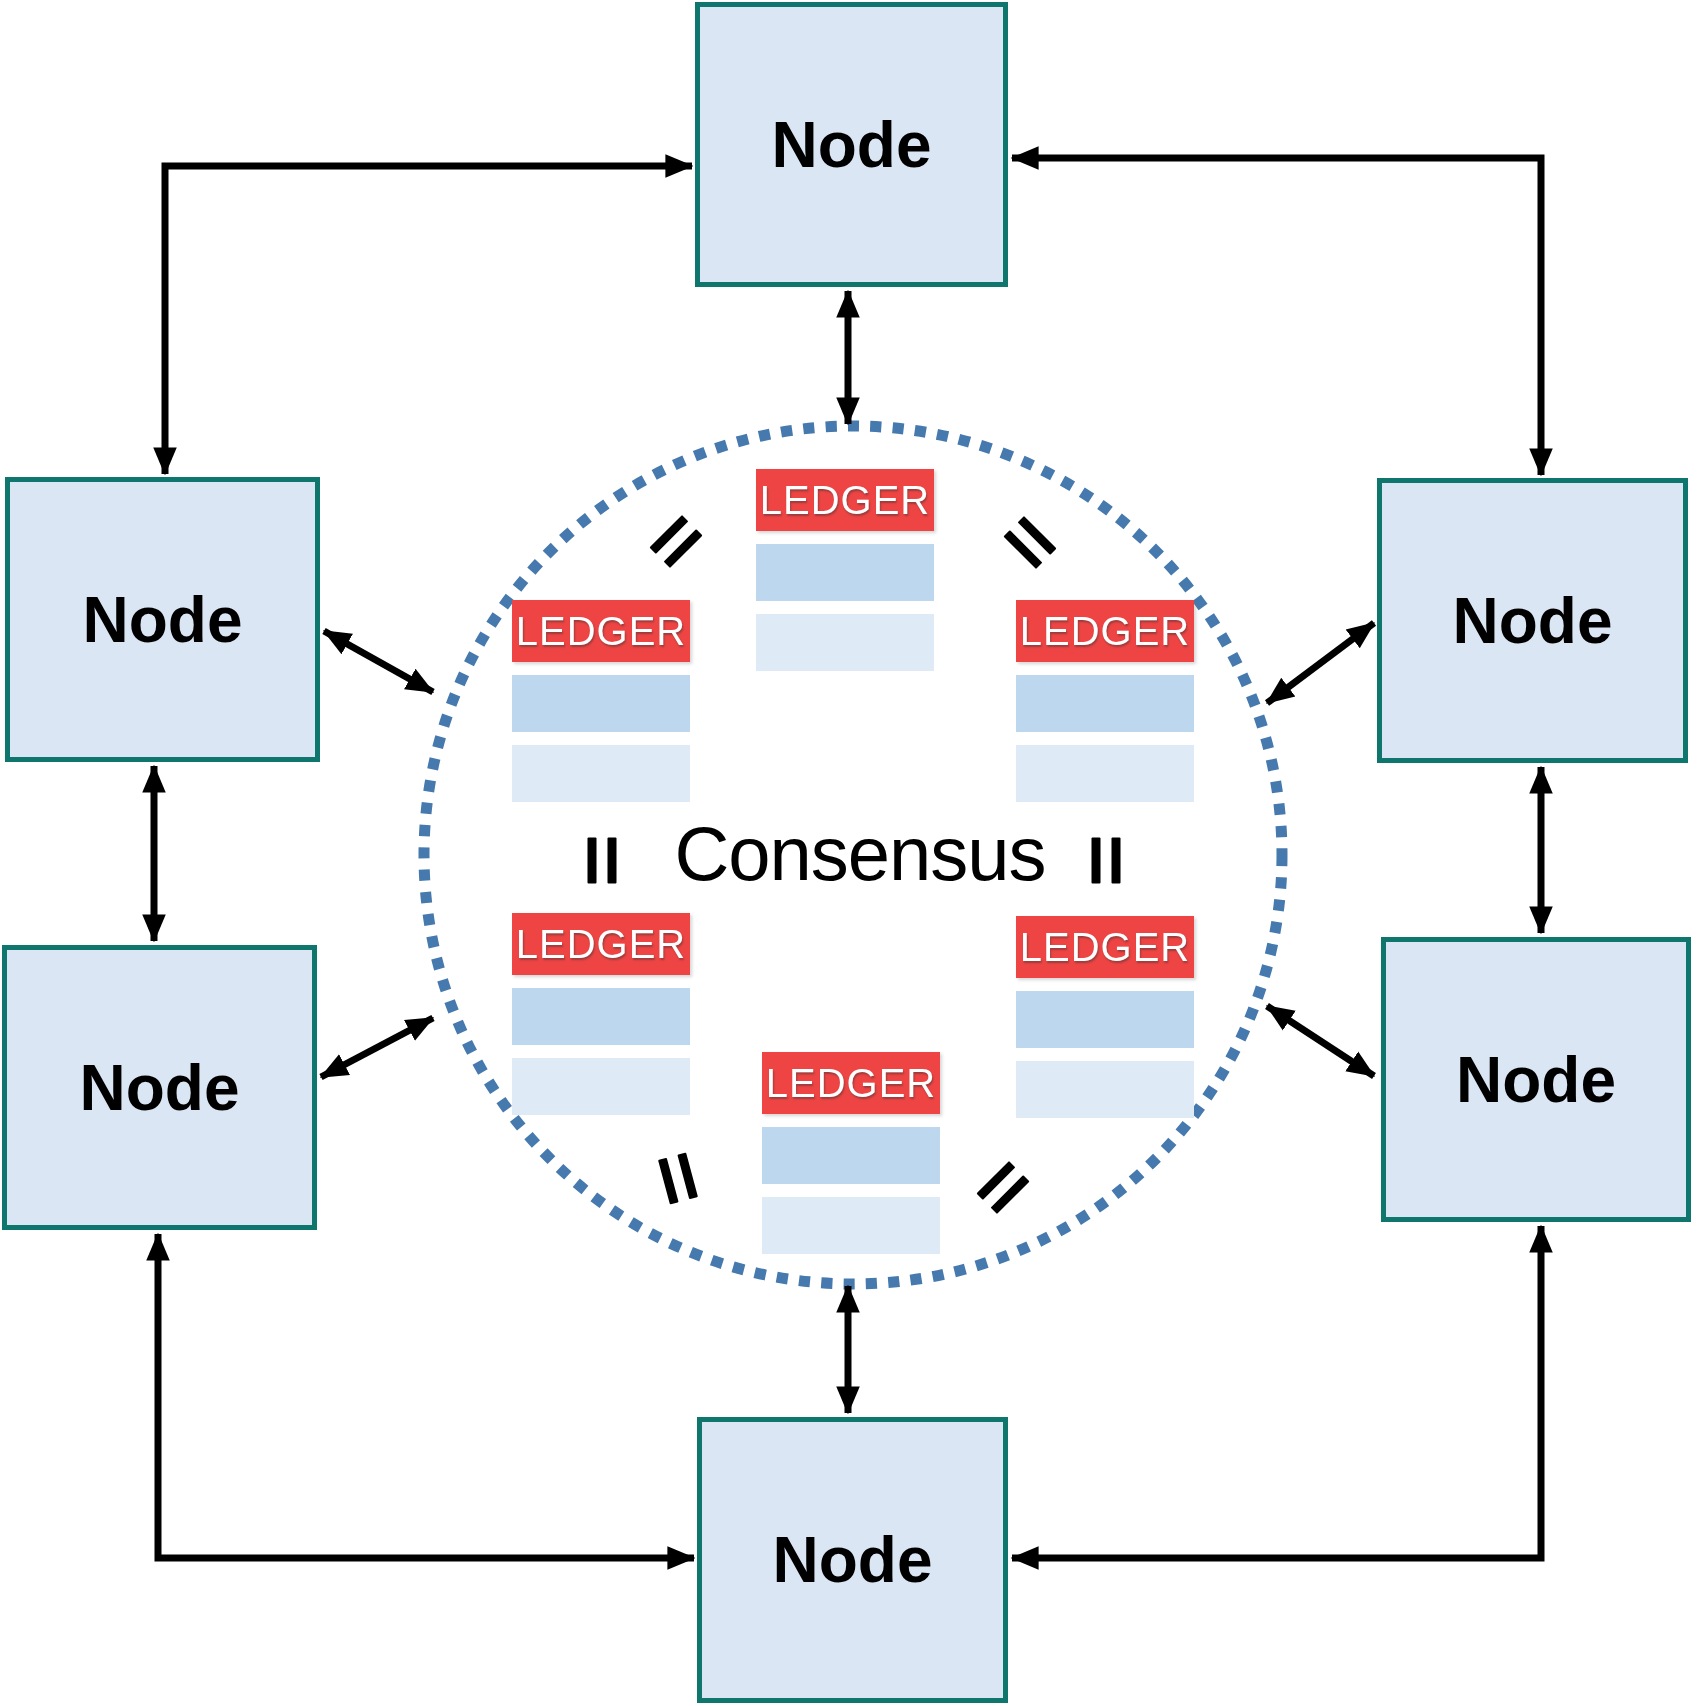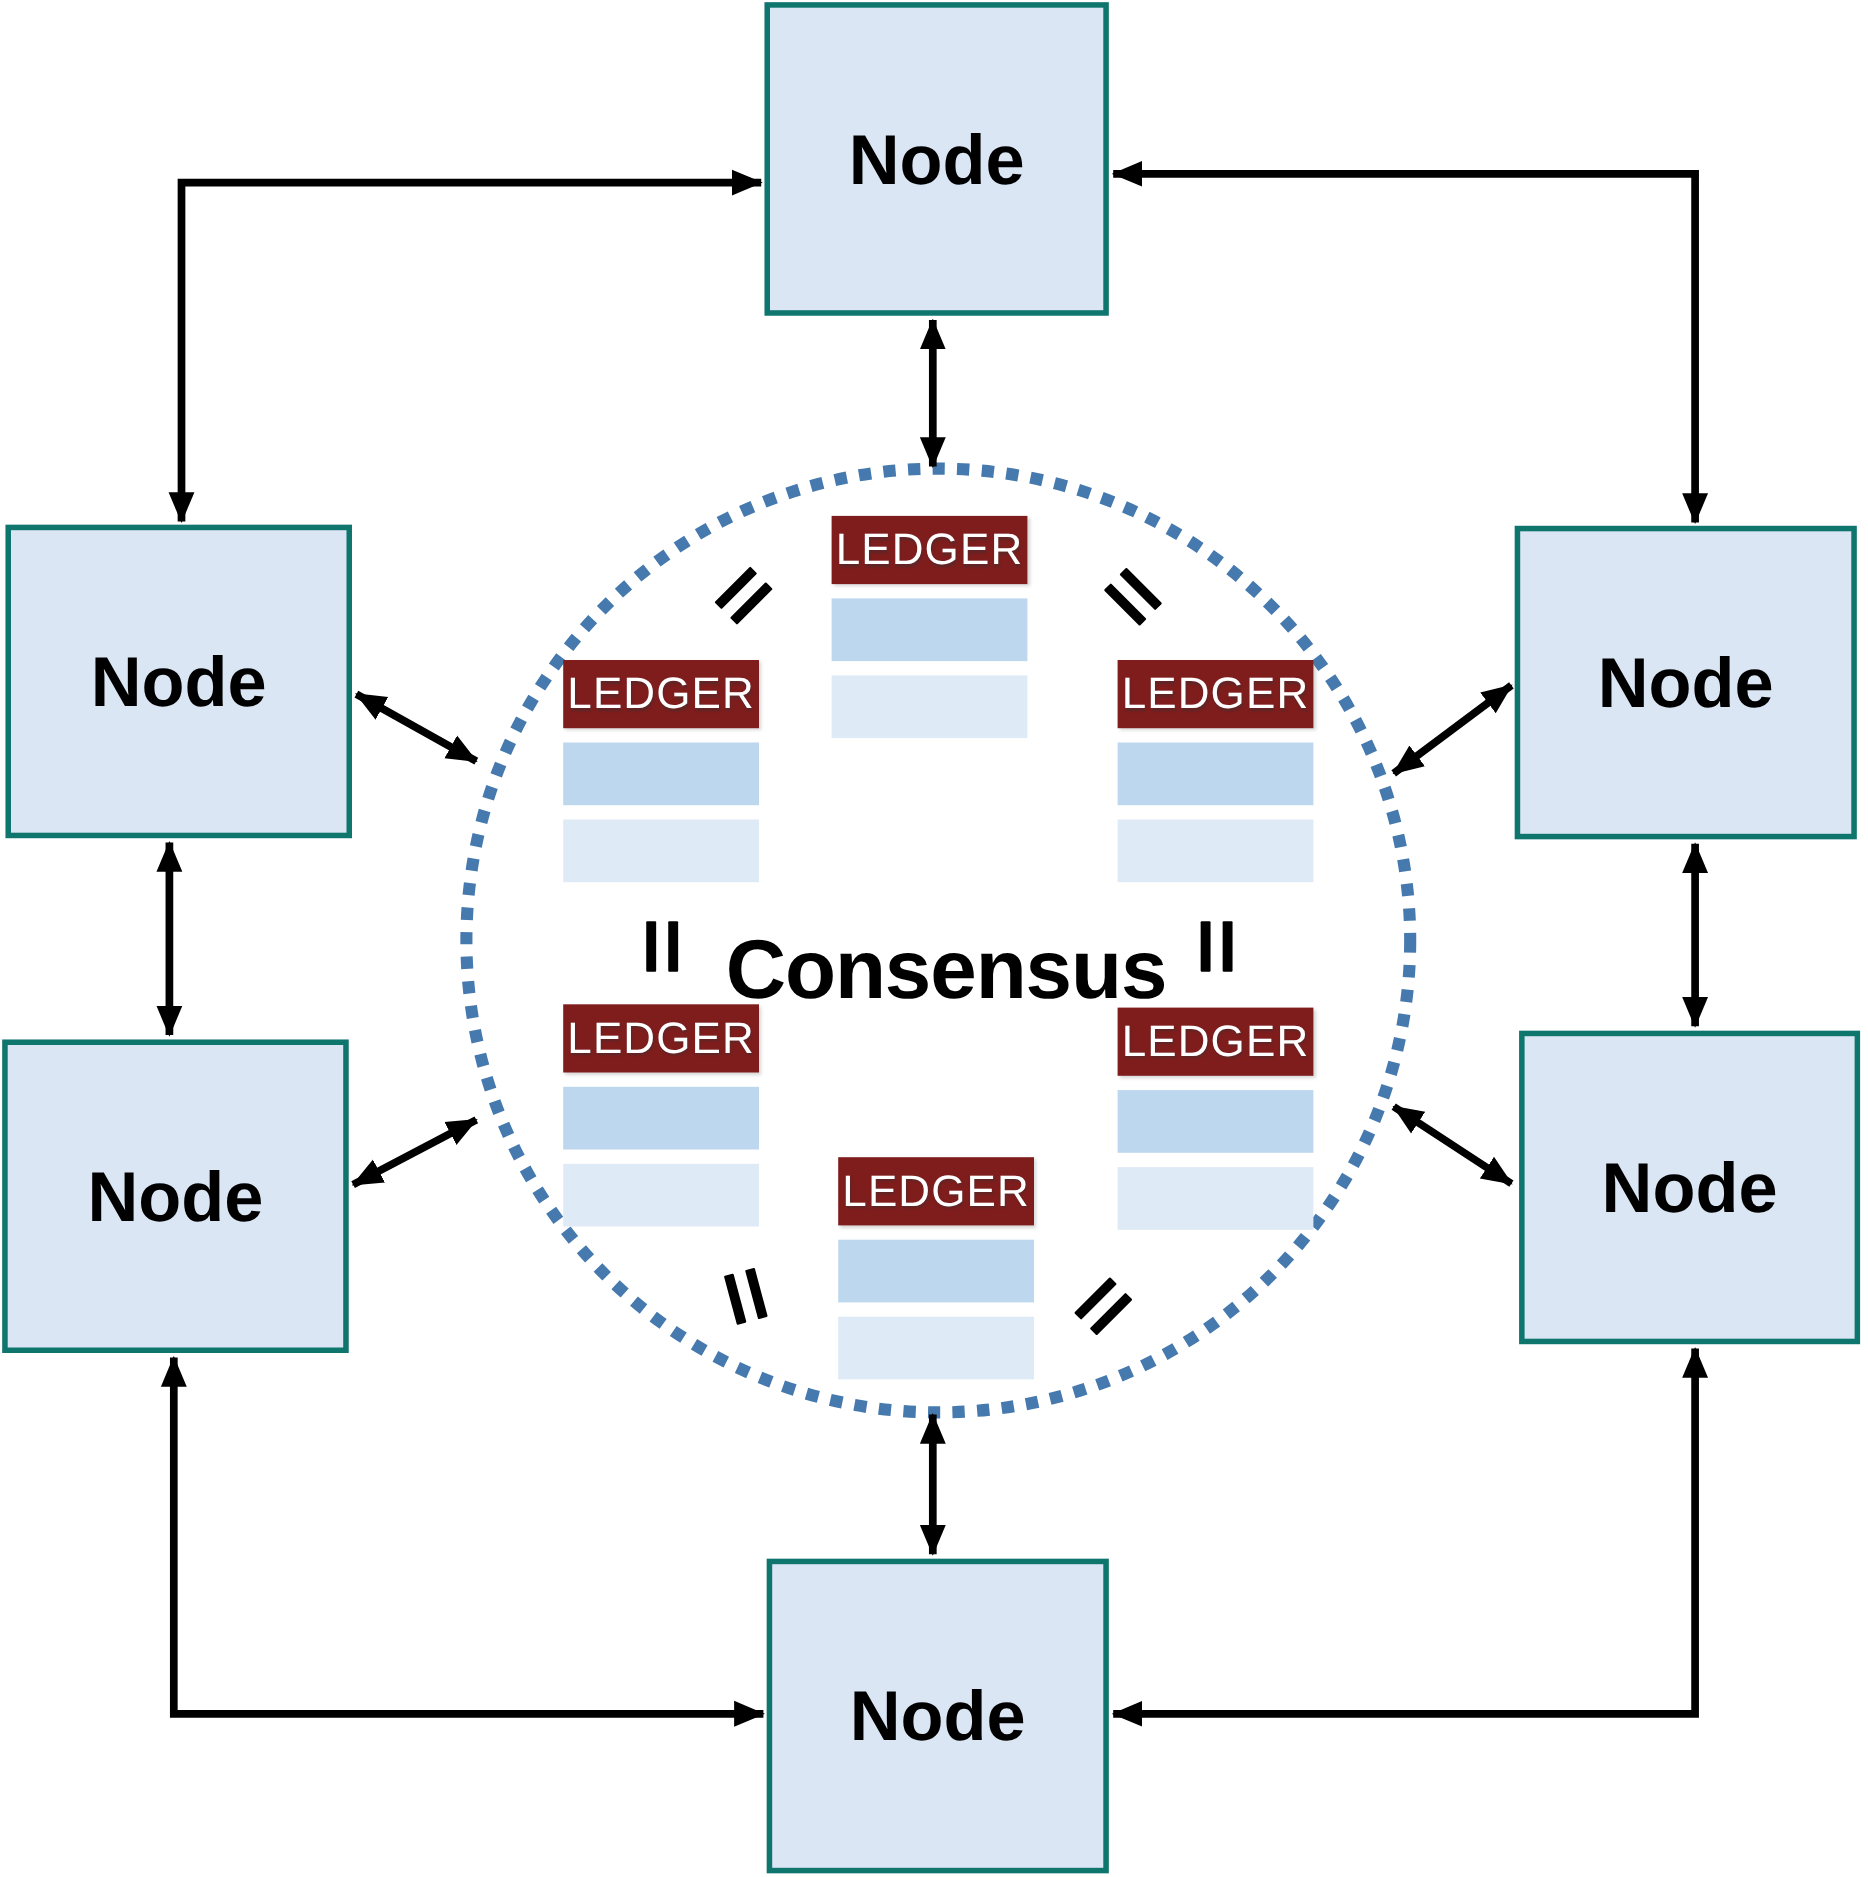--- a/index.html
+++ b/index.html
@@ -10,31 +10,31 @@
   #connectors{position:absolute;left:0;top:0;z-index:1;}
   .arrow{stroke:#000000;stroke-width:7;fill:none;}
   .ring{fill:none;stroke:#4679ad;stroke-width:11;}
   .node{
     position:absolute;z-index:2;background:#dbe6f4;border:5px solid #0f766e;
     display:flex;align-items:center;justify-content:center;box-sizing:border-box;
     font-weight:700;font-size:64px;color:#000;letter-spacing:0px;
   }
   .ledger{position:absolute;z-index:2;width:178px;}
   .ledger .hdr{
-    height:62px;background:#7f1d1d;color:#ffffff;font-size:40px;letter-spacing:1px;
+    height:62px;background:#ef4444;color:#ffffff;font-size:40px;letter-spacing:1px;
     display:flex;align-items:center;justify-content:center;
     text-shadow:1px 2px 2px rgba(50,50,50,0.45);
     box-shadow:2px 2px 3px rgba(120,120,120,0.3);
   }
   .ledger .row{height:57px;margin-top:13px;}
   .row.med{background:#bdd7ee;}
   .row.lt{background:#deeaf6;}
   .consensus{
-    position:absolute;z-index:2;left:600px;top:844px;width:520px;text-align:center;
-    font-weight:700;font-size:76px;color:#000;line-height:1.0;letter-spacing:-1px;
+    position:absolute;z-index:2;left:600px;top:816px;width:520px;text-align:center;
+    font-weight:400;font-size:76px;color:#000;line-height:1.0;letter-spacing:-1px;
   }
   .eq{position:absolute;z-index:2;width:46px;height:29px;}
   .eq .bar{width:46px;height:9px;background:#000;border-radius:1px;}
   .eq .bar + .bar{margin-top:11px;}
 </style>
 </head>
 <body>
 
 <div id="stage">
 

